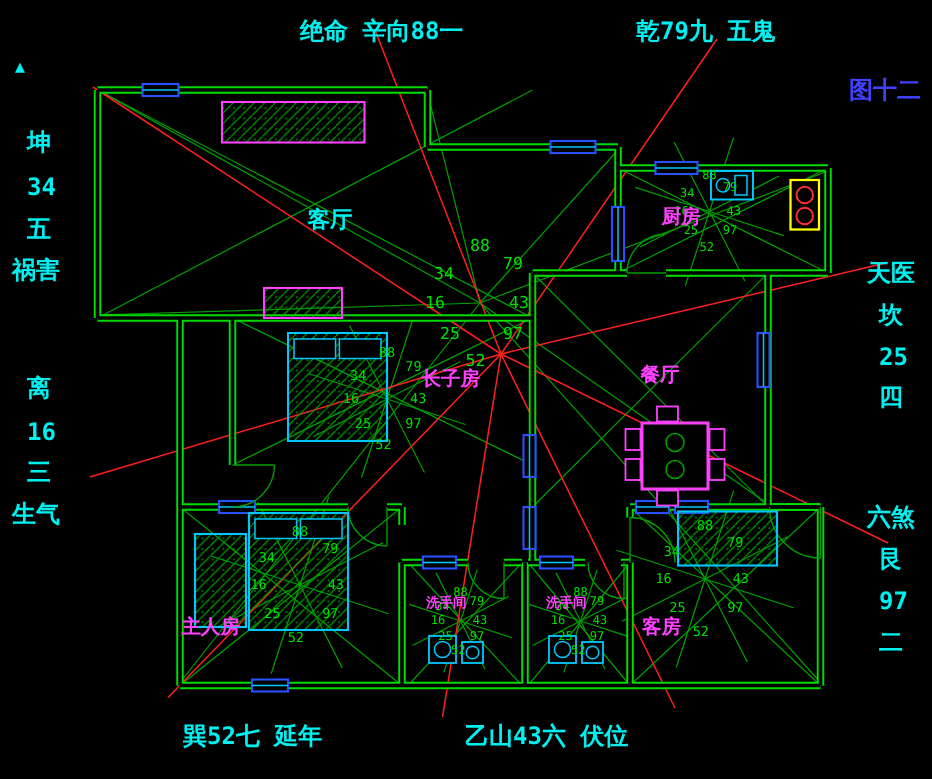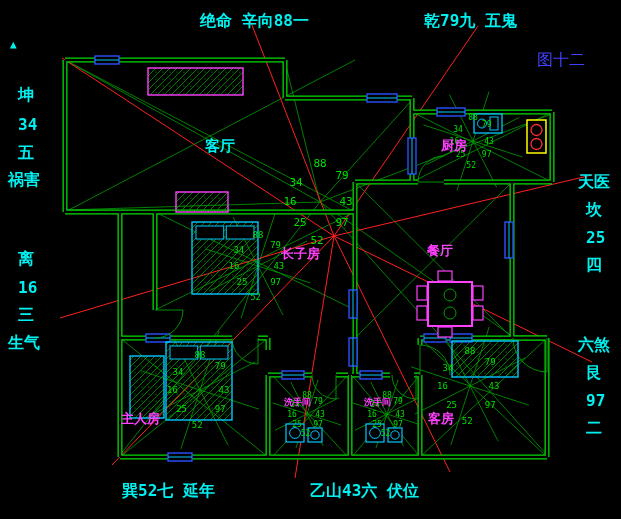--- a/index.html
+++ b/index.html
@@ -1,19 +1,19 @@
 <!DOCTYPE html>
 <html><head>
 <meta charset="utf-8">
 <style>
   html,body{margin:0;padding:0;background:#000;}
   .stage{position:relative;width:621px;height:519px;background:#000;overflow:hidden;
          font-family:"DejaVu Sans Mono",monospace;}
   svg text{font-family:"DejaVu Sans Mono",monospace;}
-  .figtag{position:absolute;left:537px;top:50px;color:#4040ff;font-size:16px;font-weight:normal;}
+  .figtag{position:absolute;left:566px;top:50px;color:#4040ff;font-size:16px;font-weight:bold;}
 </style>
 </head>
 <body>
 
 <div class="stage">
   <svg id="plan" width="621" height="519" viewBox="0 0 621 519">
       <defs>
         <pattern id="hatch" width="7" height="7" patternUnits="userSpaceOnUse">
           <path d="M0 7 L7 0" stroke="#00a000" stroke-width="0.8"></path>
           <circle cx="2" cy="2" r="0.6" fill="#00a000"></circle>

